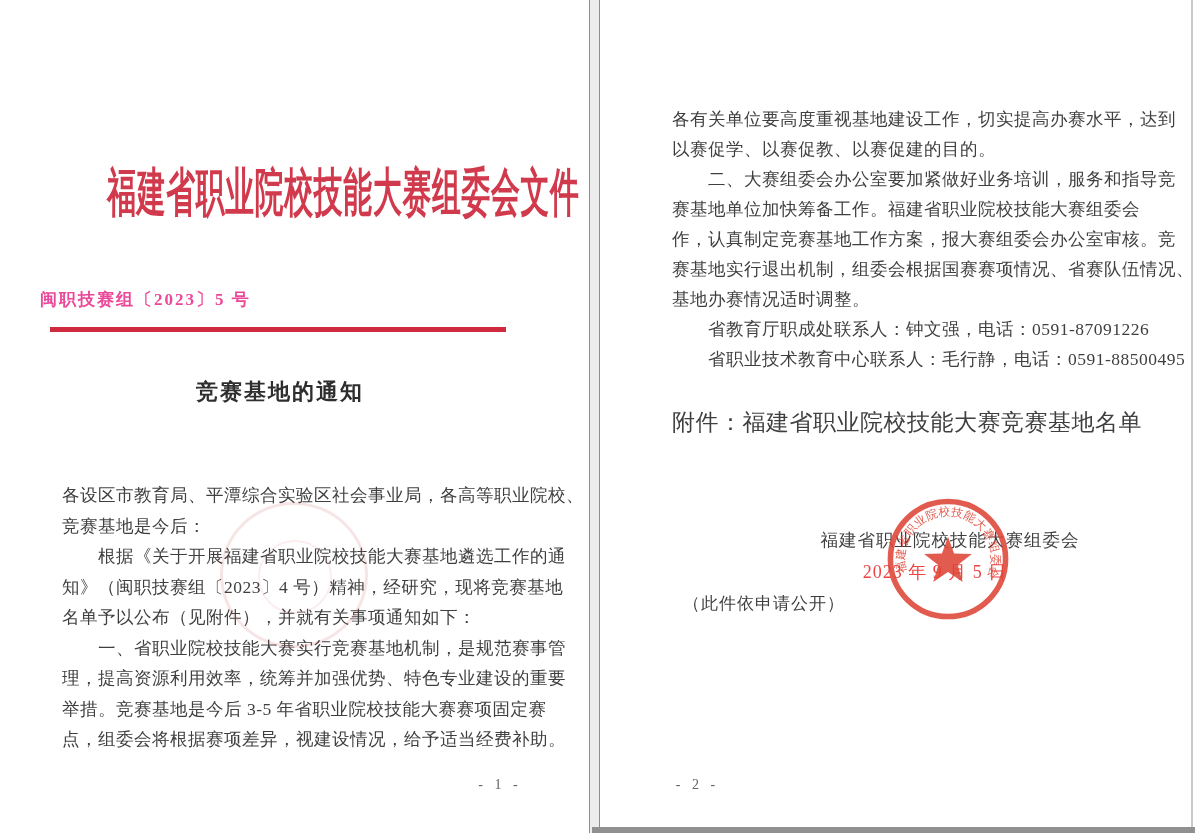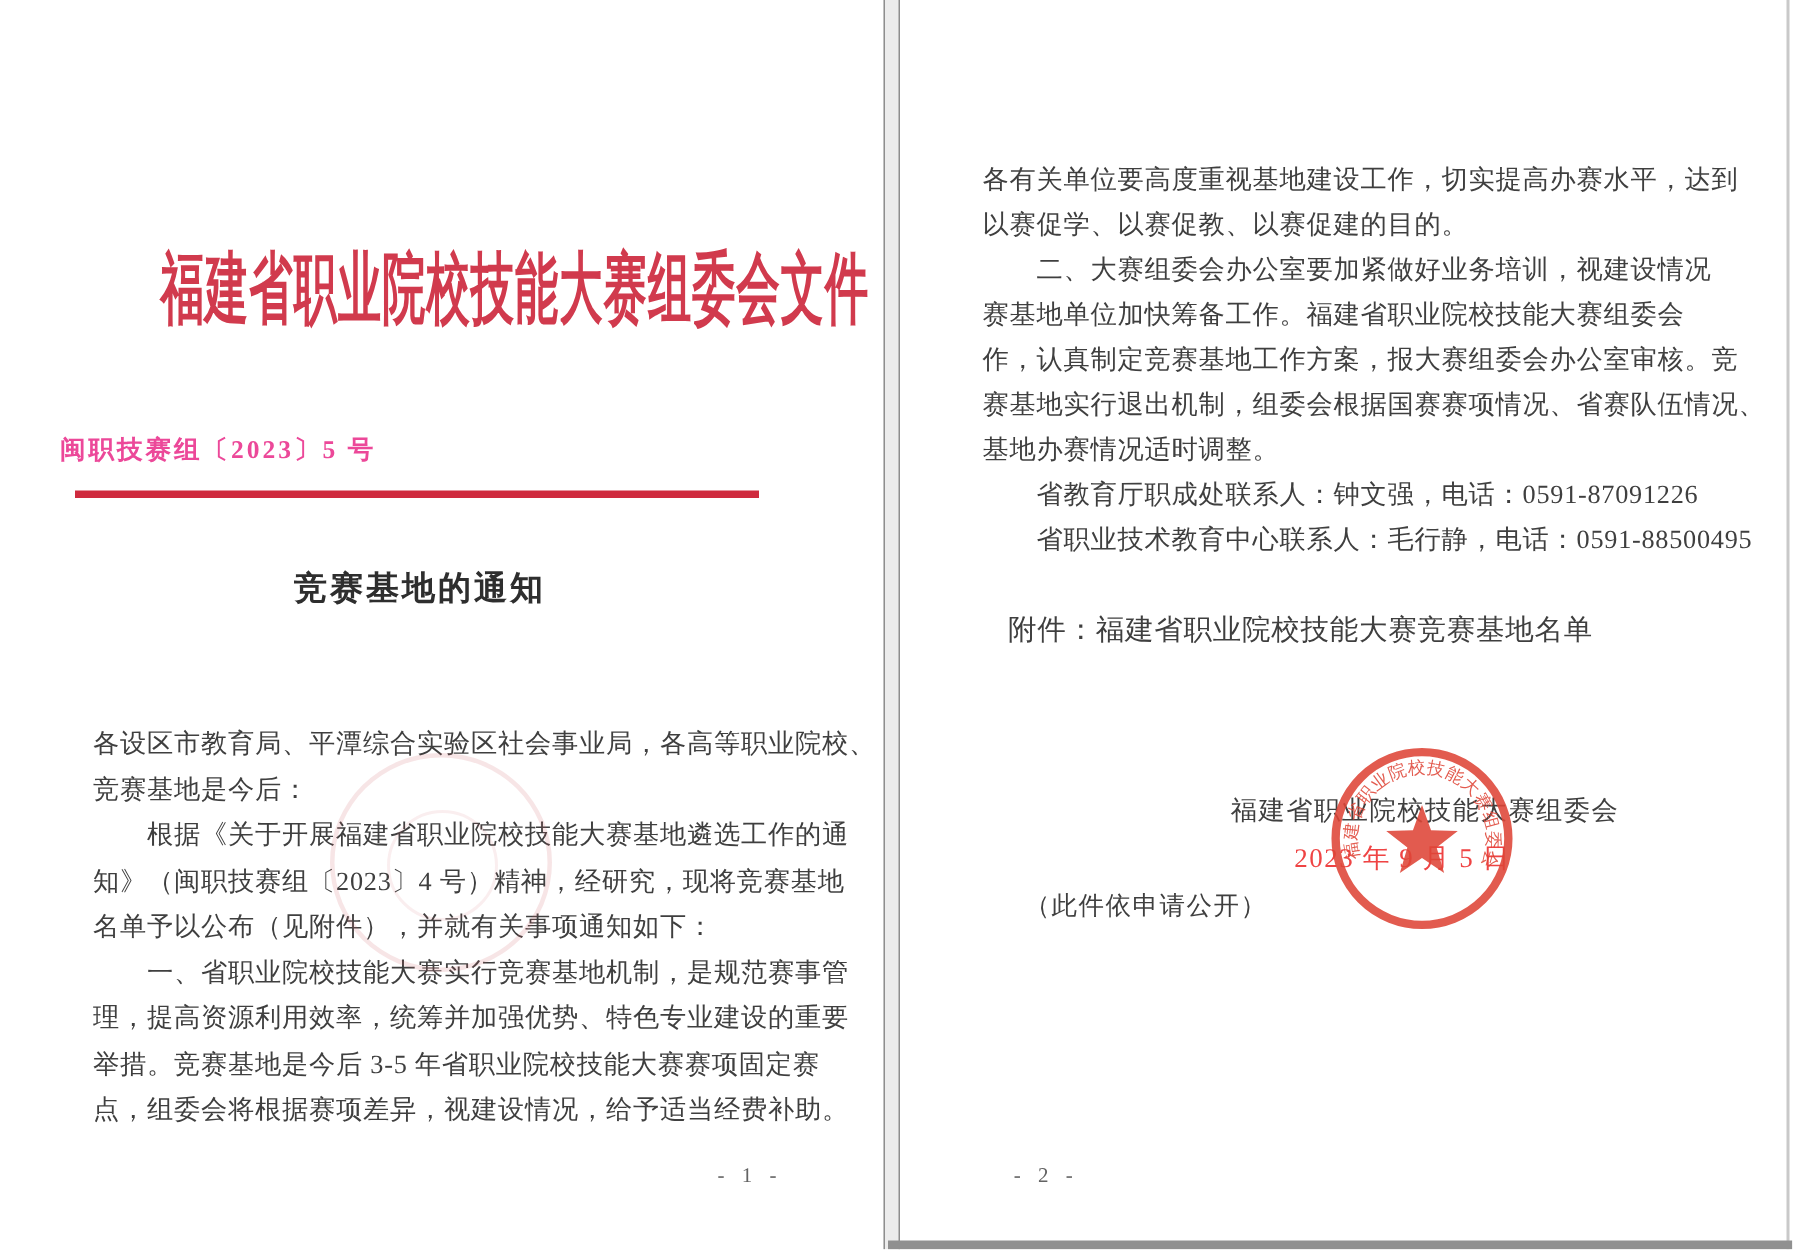--- a/index.html
+++ b/index.html
@@ -28,23 +28,23 @@
   .pn1{left:458px;top:777px;width:84px;}
   .pn2{left:655px;top:777px;width:85px;}
 
   
   .gutter{left:589px;top:0;width:9px;height:833px;background:#ececec;
           border-left:1px solid #8e8e8e;border-right:1px solid #8e8e8e;box-sizing:content-box;}
   .right-edge{left:1191px;top:0;width:2px;height:833px;background:#c9c9c9;}
   .bottom-band{left:592px;top:827px;width:603px;height:6px;background:#909090;}
 
   
-  .body2{left:655px;top:104px;width:486px;font-size:17.5px;line-height:30px;
+  .body2{left:672px;top:104px;width:486px;font-size:17.5px;line-height:30px;
          color:#3f3f3f;letter-spacing:0.5px;}
-  .attachment{left:672px;top:407px;width:486px;font-size:19px;color:#3f3f3f;letter-spacing:0.5px;}
+  .attachment{left:672px;top:407px;width:486px;font-size:23px;color:#3f3f3f;letter-spacing:0.5px;}
   .signer{left:790px;top:528px;width:320px;text-align:center;font-size:17.5px;color:#3f3f3f;letter-spacing:1px;}
   .date{left:790px;top:560px;width:290px;text-align:center;font-size:18px;color:#ef4444;letter-spacing:1px;}
   .disclosure{left:683px;top:592px;font-size:17px;color:#3f3f3f;letter-spacing:1px;}
   .seal{left:883px;top:494px;width:130px;height:130px;opacity:0.88;}
 </style>
 </head>
 <body>
 
 <div class="canvas">
 
@@ -75,21 +75,21 @@
 
   <div class="abs page-num pn1">- 1 -</div>
 
   <div class="abs gutter"></div>
   <div class="abs right-edge"></div>
   <div class="abs bottom-band"></div>
 
   <div class="abs body2">
     <div class="bline">各有关单位要高度重视基地建设工作，切实提高办赛水平，达到</div>
     <div class="bline">以赛促学、以赛促教、以赛促建的目的。</div>
-    <div class="bline">　　二、大赛组委会办公室要加紧做好业务培训，视建设情况</div>
+    <div class="bline">　　二、大赛组委会办公室要加紧做好业务培训，服务和指导竞</div>
     <div class="bline">赛基地单位加快筹备工作。福建省职业院校技能大赛组委会</div>
     <div class="bline">作，认真制定竞赛基地工作方案，报大赛组委会办公室审核。竞</div>
     <div class="bline">赛基地实行退出机制，组委会根据国赛赛项情况、省赛队伍情况、</div>
     <div class="bline">基地办赛情况适时调整。</div>
     <div class="bline">　　省教育厅职成处联系人：钟文强，电话：0591-87091226</div>
     <div class="bline">　　省职业技术教育中心联系人：毛行静，电话：0591-88500495</div>
   </div>
 
   <div class="abs attachment">附件：福建省职业院校技能大赛竞赛基地名单</div>
 

